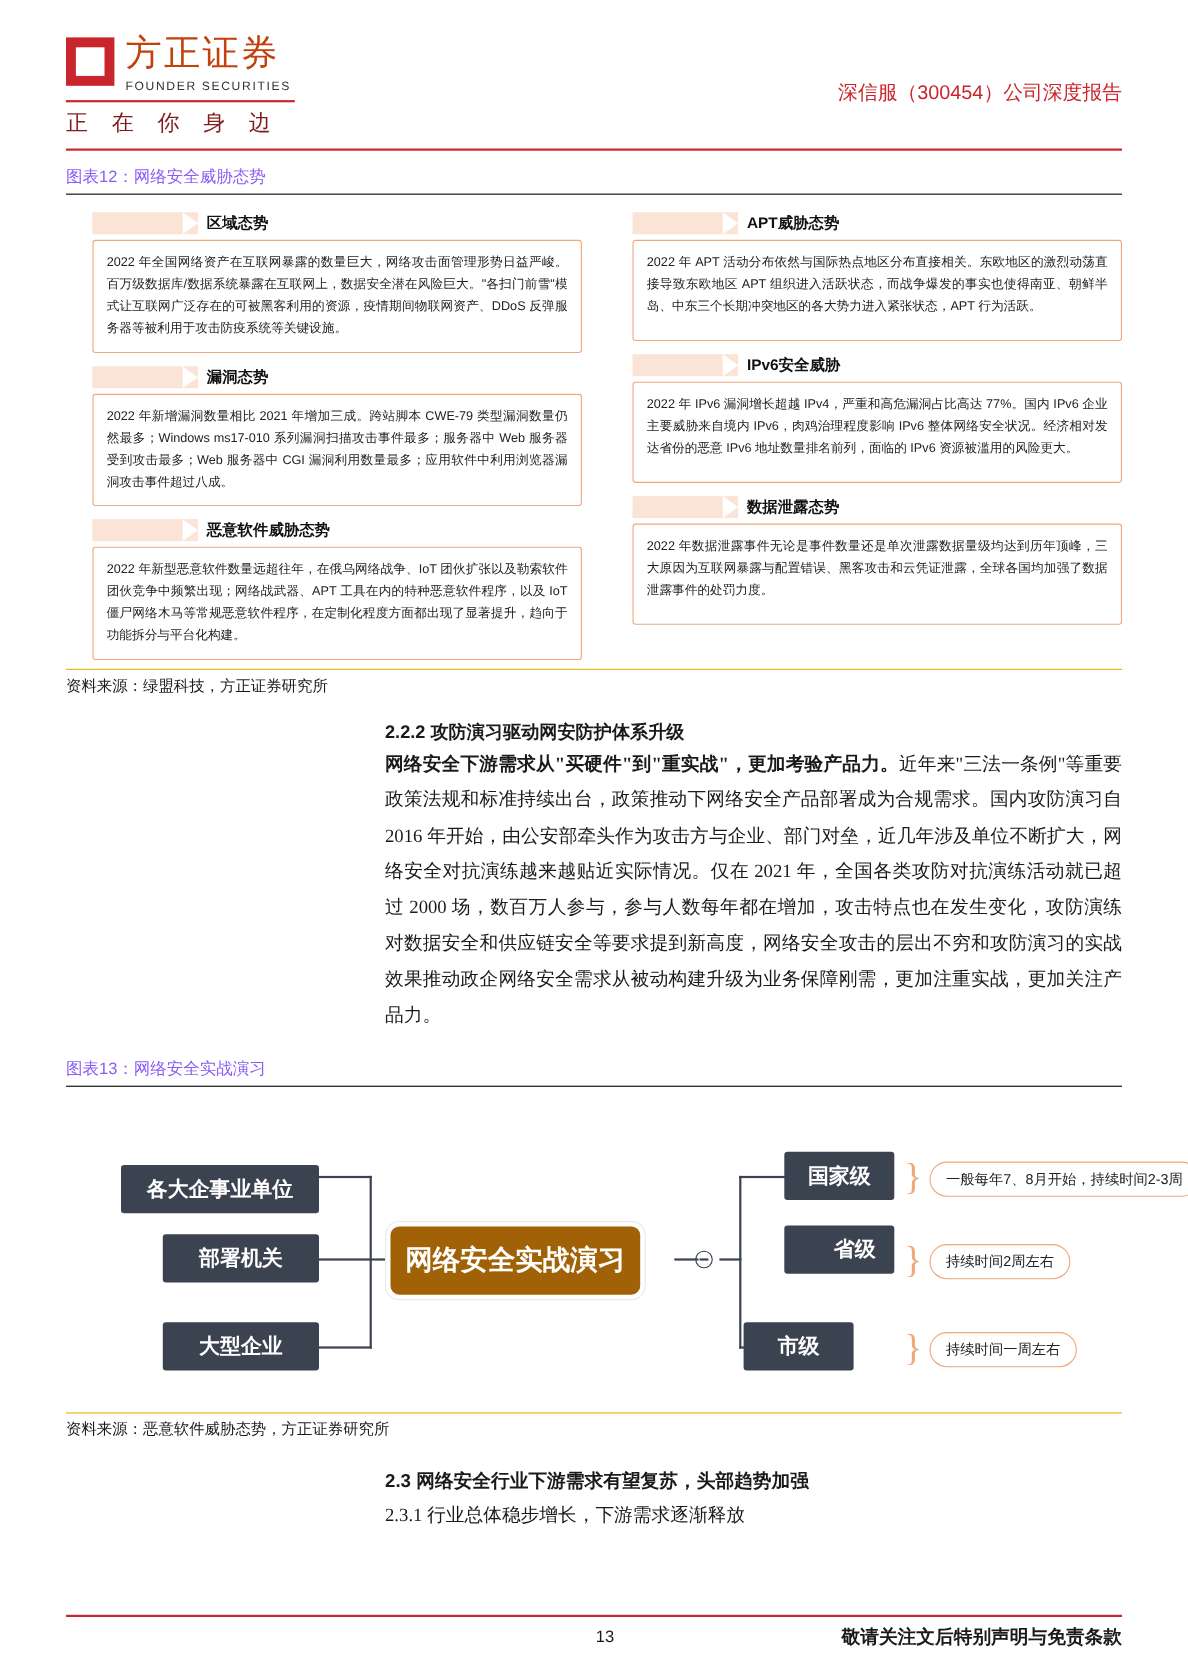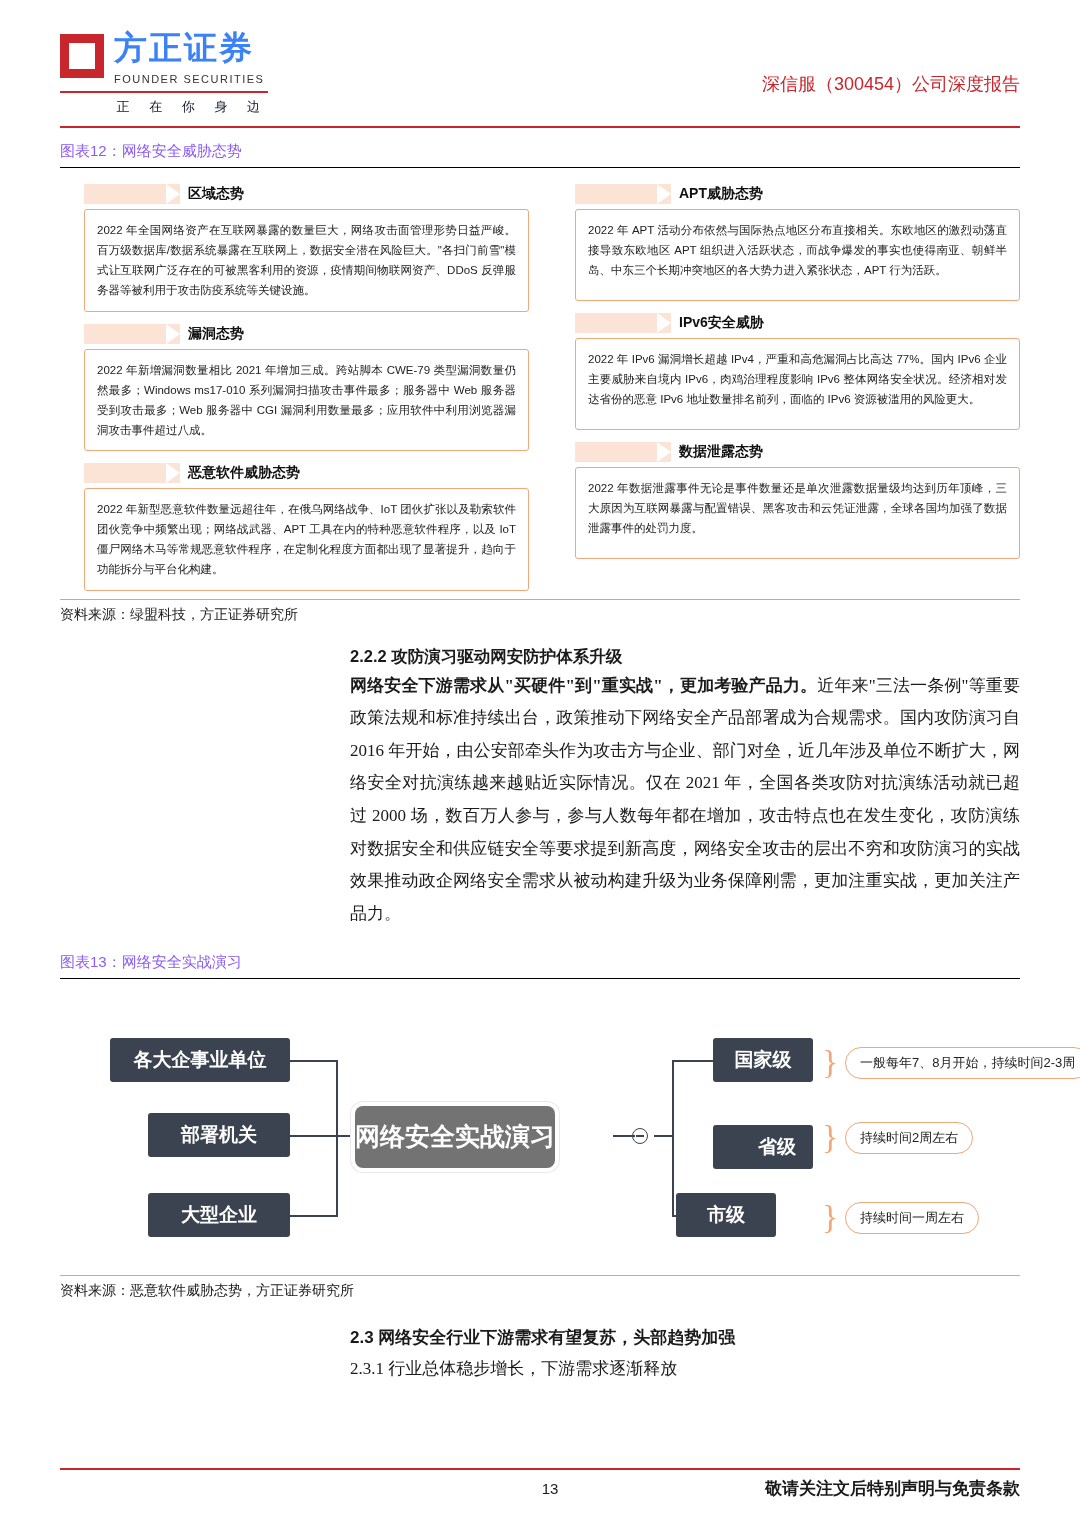--- a/index.html
+++ b/index.html
@@ -26,30 +26,30 @@
   }
   .logo-mark:after{
     content:""; position:absolute; left:9px; top:9px; width:26px; height:26px;
     background:#ffffff; transform:rotate(0deg);
   }
   .logo-mark:before{
     content:""; position:absolute; left:14px; top:14px; width:16px; height:16px;
     background:#c8252c;
   }
   .logo-text-cn {
-    font-size:33px; font-weight:bold; letter-spacing:2px; color:#3b82f6;
+    font-size:33px; font-weight:normal; letter-spacing:2px; color:#c2410c;
     font-family:"Liberation Sans", sans-serif;
   }
   .logo-text-en {
     font-size:11px; letter-spacing:1.5px; color:#333;
     font-family:"Liberation Sans", sans-serif; margin-top:2px;
   }
   .logo-rule { width:208px; height:2px; background:#c8252c; margin-top:6px; }
   .logo-slogan {
-    font-size:13px; letter-spacing:8px; color:#0f172a; margin-top:5px; text-align:right;
+    font-size:20px; letter-spacing:8px; color:#7f1d1d; margin-top:5px; text-align:left;
     width:208px;
     font-family:"Liberation Sans", sans-serif;
   }
   .header-right {
     margin-top:46px; text-align:right;
   }
   .report-title { font-size:18px; color:#c8252c; font-family:"Liberation Sans", sans-serif; }
   .header-rule { height:2px; background:#c8252c; margin-top:10px; }
 
   
@@ -102,22 +102,22 @@
   .fig13 { position:relative; width:100%; height:260px; }
   .node {
     position:absolute; background:#3b4250; color:#fff;
     font-family:"Liberation Sans", sans-serif; font-weight:bold;
     display:flex; align-items:center; justify-content:center;
     border-radius:3px;
   }
   .node.left { width:180px; height:44px; font-size:19px; }
   .node.right { width:100px; height:44px; font-size:19px; }
   .center-node {
-    position:absolute; left:295px; top:100px; width:200px; height:62px;
-    background:#737373; color:#fff; border-radius:8px;
+    position:absolute; left:295px; top:100px; width:227px; height:62px;
+    background:#a16207; color:#fff; border-radius:8px;
     display:flex; align-items:center; justify-content:center;
     font-size:25px; font-weight:bold; font-family:"Liberation Sans", sans-serif;
     box-shadow:0 0 0 4px #fff, 0 0 0 5px #e9e9e9;
   }
   .pill {
     position:absolute; border:1px solid #f0a77a; border-radius:18px;
     padding:6px 14px; font-size:13px; color:#222; background:#fff;
     font-family:"Liberation Sans", sans-serif; white-space:nowrap;
   }
   .ln { position:absolute; background:#3b4250; }
@@ -250,28 +250,28 @@
       <div class="ln" style="left:230px; top:208px; width:48px; height:2px;"></div>
       <div class="ln" style="left:276px; top:53px; width:2px; height:157px;"></div>
 
       <div class="ln" style="left:553px; top:128px; width:22px; height:2px;"></div>
       <div class="minus" style="left:572px; top:121px;"></div>
       <div class="ln" style="left:594px; top:128px; width:20px; height:2px;"></div>
       <div class="ln" style="left:612px; top:53px; width:2px; height:157px;"></div>
       <div class="ln" style="left:612px; top:53px; width:42px; height:2px;"></div>
       <div class="ln" style="left:612px; top:208px; width:42px; height:2px;"></div>
 
-      <div class="node left" style="left:50px; top:31px;">各大企事业单位</div>
+      <div class="node left" style="left:50px; top:43px;">各大企事业单位</div>
       <div class="node left" style="left:88px; top:106px; width:142px;">部署机关</div>
       <div class="node left" style="left:88px; top:186px; width:142px;">大型企业</div>
 
       <div class="center-node" style="left:295px; top:99px;">网络安全实战演习</div>
 
       <div class="node right" style="left:653px; top:31px;">国家级</div>
-      <div class="node right" style="left:653px; top:118px;padding-left:28px;">省级</div>
+      <div class="node right" style="left:653px; top:98px;padding-left:28px;">省级</div>
       <div class="node right" style="left:616px; top:186px;">市级</div>
 
       <div class="brace" style="left:762px; top:38px;">}</div>
       <div class="brace" style="left:762px; top:113px;">}</div>
       <div class="brace" style="left:762px; top:193px;">}</div>
 
       <div class="pill" style="left:785px; top:40px;">一般每年7、8月开始，持续时间2-3周</div>
       <div class="pill" style="left:785px; top:115px;">持续时间2周左右</div>
       <div class="pill" style="left:785px; top:195px;">持续时间一周左右</div>
     </div>

